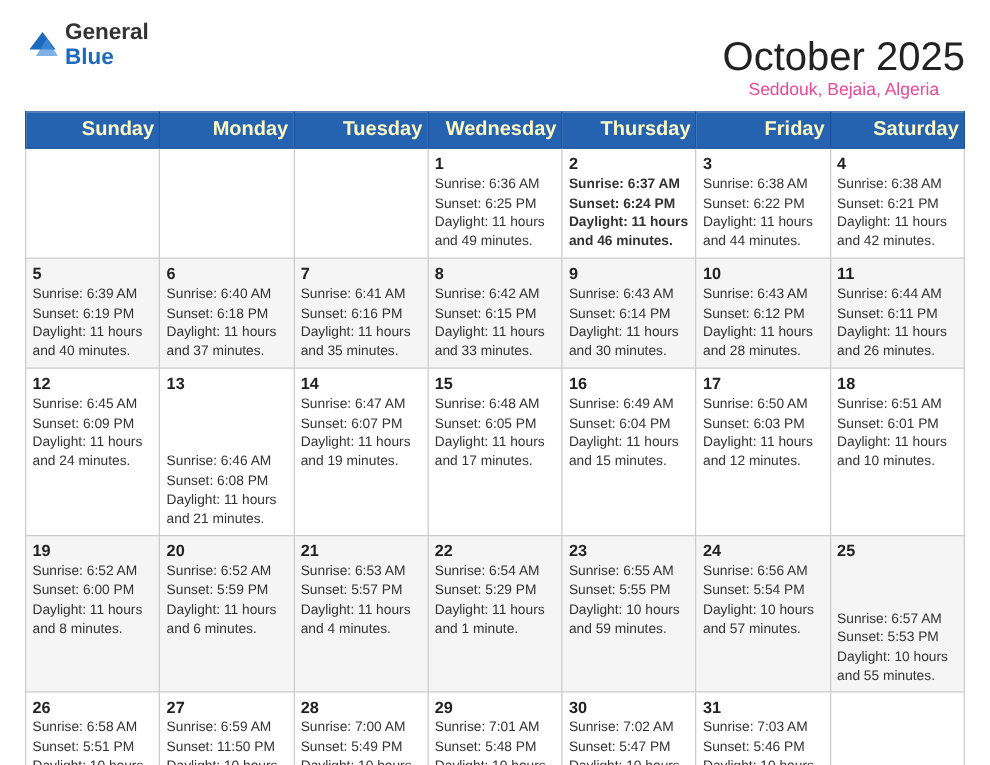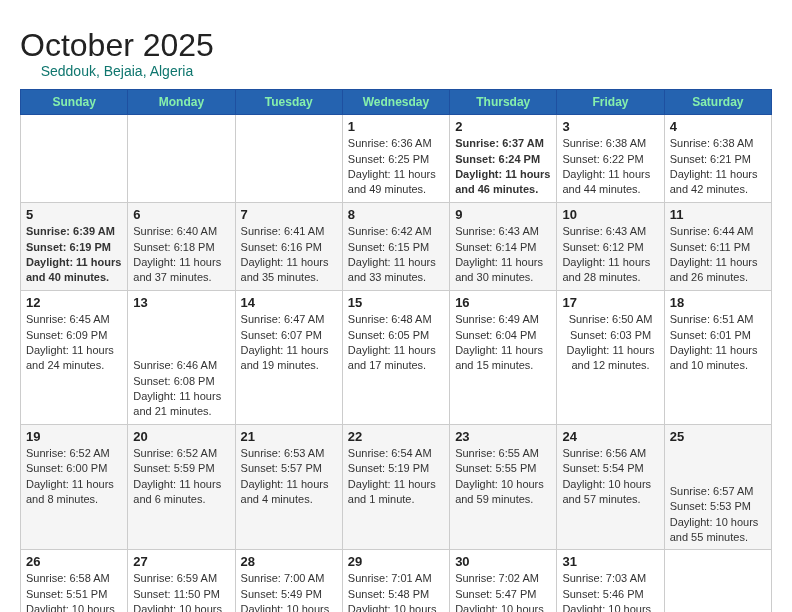--- a/index.html
+++ b/index.html
@@ -44,36 +44,36 @@
       margin-top: 12px;
     }
     .month-title {
       font-size: 32px;
       font-weight: normal;
       color: #222;
       line-height: 1.1;
     }
     .subtitle {
       font-size: 14px;
-      color: #0f766e;
+      color: #ec4899;
     }
     .calendar {
       flex: 1;
       border: 1px solid #ccc;
       border-collapse: collapse;
       width: 100%;
       table-layout: fixed;
     }
     .calendar th {
       background-color: #2563b0;
-      color: #86efac;
-      font-size: 12px;
+      color: #fef9c3;
+      font-size: 16px;
       font-weight: bold;
       padding: 5px 4px;
-      text-align: center;
+      text-align: right;
       border: 1px solid #1e50a0;
     }
     .calendar td {
       border: 1px solid #ccc;
       vertical-align: top;
       padding: 4px 5px;
       font-size: 9.5px;
       color: #333;
       height: 88px;
     }
@@ -94,20 +94,30 @@
     }
     tr:nth-child(odd) td { background: #ffffff; }
     tr:nth-child(even) td { background: #f5f5f5; }
     .calendar thead tr th { background-color: #2563b0; }
   </style>
 </head>
 <body>
 
 <div class="page">
   <div class="header">
+    <div class="logo">
+      <svg class="logo-icon" viewBox="0 0 32 32">
+        <polygon points="16,4 28,20 4,20" fill="#1a6abf"></polygon>
+        <polygon points="20,10 30,26 10,26" fill="#4a90d9" opacity="0.7"></polygon>
+      </svg>
+      <div class="logo-text">
+        <span class="logo-general">General</span><br>
+        <span class="logo-blue">Blue</span>
+      </div>
+    </div>
     <div class="title-block">
       <div class="month-title">October 2025</div>
       <div class="subtitle">Seddouk, Bejaia, Algeria</div>
     </div>
   </div>
 
   <table class="calendar">
     <thead>
       <tr>
         <th>Sunday</th>
@@ -149,21 +159,21 @@
             <span class="day-number">4</span>
             <div class="day-info" style="white-space: pre-line;">Sunrise: 6:38 AM
 Sunset: 6:21 PM
 Daylight: 11 hours
 and 42 minutes.</div>
           </td>
         </tr>
         <tr>
           <td>
             <span class="day-number">5</span>
-            <div class="day-info" style="white-space: pre-line; font-weight: bold;">Sunrise: 6:39 AM
+            <div class="day-info" style="white-space: pre-line;">Sunrise: 6:39 AM
 Sunset: 6:19 PM
 Daylight: 11 hours
 and 40 minutes.</div>
           </td>
           <td>
             <span class="day-number">6</span>
             <div class="day-info" style="white-space: pre-line;">Sunrise: 6:40 AM
 Sunset: 6:18 PM
 Daylight: 11 hours
 and 37 minutes.</div>
@@ -235,21 +245,21 @@
           </td>
           <td>
             <span class="day-number">16</span>
             <div class="day-info" style="white-space: pre-line;">Sunrise: 6:49 AM
 Sunset: 6:04 PM
 Daylight: 11 hours
 and 15 minutes.</div>
           </td>
           <td>
             <span class="day-number">17</span>
-            <div class="day-info" style="white-space: pre-line; text-align: center;">Sunrise: 6:50 AM
+            <div class="day-info" style="white-space: pre-line;">Sunrise: 6:50 AM
 Sunset: 6:03 PM
 Daylight: 11 hours
 and 12 minutes.</div>
           </td>
           <td>
             <span class="day-number">18</span>
             <div class="day-info" style="white-space: pre-line;">Sunrise: 6:51 AM
 Sunset: 6:01 PM
 Daylight: 11 hours
 and 10 minutes.</div>
@@ -273,21 +283,21 @@
           <td>
             <span class="day-number">21</span>
             <div class="day-info" style="white-space: pre-line;">Sunrise: 6:53 AM
 Sunset: 5:57 PM
 Daylight: 11 hours
 and 4 minutes.</div>
           </td>
           <td>
             <span class="day-number">22</span>
             <div class="day-info" style="white-space: pre-line;">Sunrise: 6:54 AM
-Sunset: 5:19 PM
+Sunset: 5:29 PM
 Daylight: 11 hours
 and 1 minute.</div>
           </td>
           <td>
             <span class="day-number">23</span>
             <div class="day-info" style="white-space: pre-line;">Sunrise: 6:55 AM
 Sunset: 5:55 PM
 Daylight: 10 hours
 and 59 minutes.</div>
           </td>

